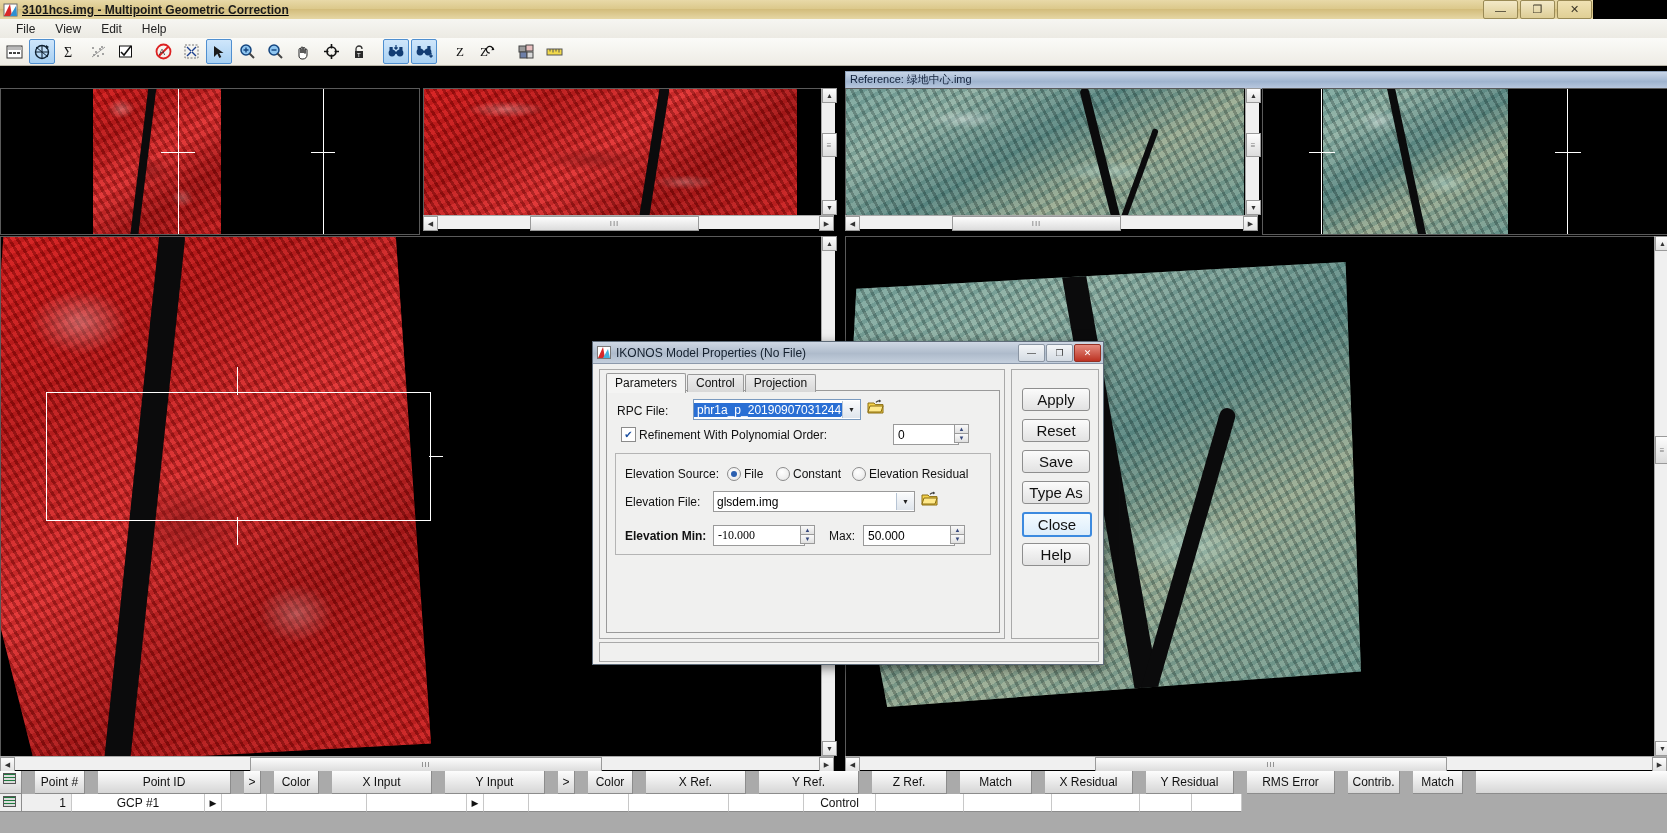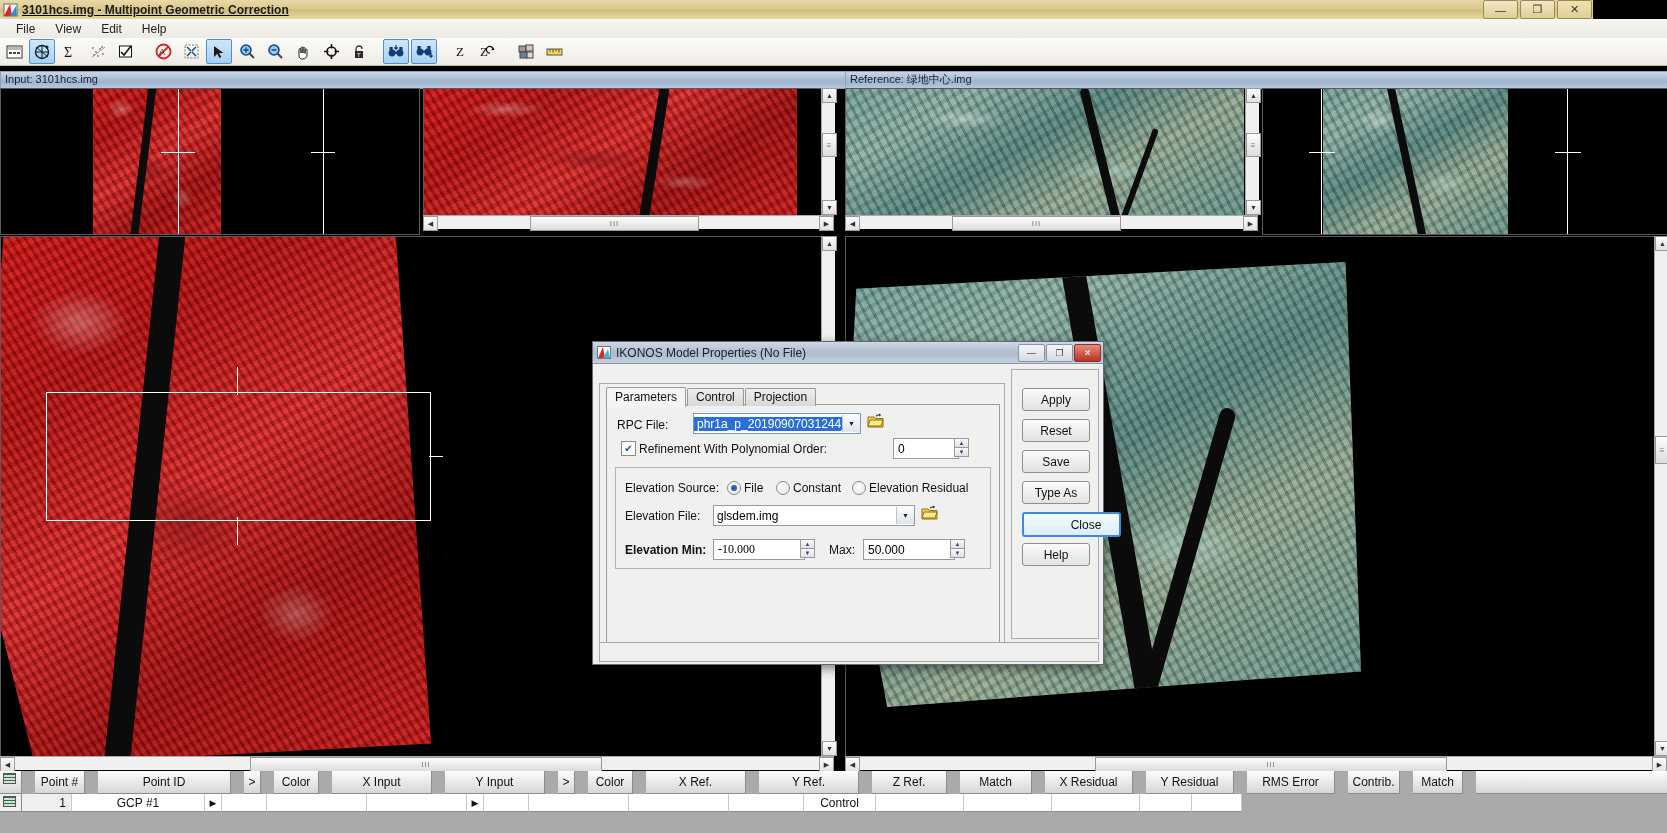--- a/index.html
+++ b/index.html
@@ -104,21 +104,21 @@
     font-size:12px;color:#14202e;
   }
   .dlg-title .dicon{width:14px;height:13px;margin-right:5px;position:relative;}
   .dlg-btns{position:absolute;right:2px;top:2px;display:flex;gap:1px;}
   .dlg-btn{width:25px;height:16px;border:1px solid #8a95a3;border-radius:2px;
     background:linear-gradient(180deg,#f4f6f8,#d4dbe3);display:flex;align-items:center;justify-content:center;
     font-size:9px;color:#333;}
   .dlg-btn.close{background:linear-gradient(180deg,#e58b7f,#bc3222);color:#fff;border-color:#943023;font-weight:bold;}
 
   .dlg-body{position:absolute;left:0;top:21px;width:510px;height:301px;}
-  .pane{position:absolute;left:6px;top:20px;width:404px;height:268px;
+  .pane{position:absolute;left:6px;top:6px;width:404px;height:268px;
      background:#f0f0ef;border:1px solid #a9a9a9;}
   .tabs{position:absolute;left:6px;top:2px;display:flex;align-items:flex-end;height:20px;z-index:3;}
   .tab{height:17px;line-height:17px;padding:0 8px;font-size:12px;border:1px solid #9a9a9a;border-bottom:none;
      background:linear-gradient(180deg,#eeeeee,#d8d8d8);margin-right:1px;color:#111;border-radius:2px 2px 0 0;}
   .tab.sel{background:#f4f4f3;height:19px;line-height:19px;position:relative;top:1px;}
   .tabpage{position:absolute;left:6px;top:20px;width:392px;height:241px;
      background:#f0f0ef;border:1px solid #9a9a9a;}
 
   .lbl{position:absolute;font-size:12px;color:#111;white-space:nowrap;}
   .combo{position:absolute;height:19px;background:#fff;border:1px solid #7a9abf;display:flex;align-items:center;}
@@ -139,21 +139,21 @@
   .radio{position:absolute;width:12px;height:12px;border-radius:50%;
      background:radial-gradient(circle at 40% 35%,#fff,#e4e4e4);border:1px solid #8b8b8b;}
   .radio.on::after{content:"";position:absolute;left:3px;top:3px;width:6px;height:6px;border-radius:50%;background:#2a5fb0;}
   .chk{position:absolute;width:13px;height:13px;background:#fff;border:1px solid #8b8b8b;
      display:flex;align-items:center;justify-content:center;font-size:10px;color:#1b4fa0;}
 
   .btncol{position:absolute;left:418px;top:6px;width:86px;height:268px;
      border:1px solid #a9a9a9;background:#f0f0ef;}
   .dbtn{position:absolute;left:10px;width:66px;height:21px;
      background:linear-gradient(180deg,#fbfbfb,#e2e2e2);border:1px solid #8e8e8e;border-radius:3px;
-     display:flex;align-items:center;justify-content:center;font-size:12px;color:#111;}
+     display:flex;align-items:center;justify-content:center;font-size:15px;color:#111;}
   .dbtn.focus{border:2px solid #3c8adf;background:linear-gradient(180deg,#f4fbff,#dcedfb);}
   .dlg-status{position:absolute;left:6px;top:279px;width:498px;height:18px;
      background:#f0f0ef;border:1px solid #a9a9a9;}
 
   
   .tablewrap{position:absolute;left:0;top:771px;width:1667px;height:62px;background:#aaa;}
   .thead{display:flex;height:23px;}
   .th{background:linear-gradient(180deg,#fdfdfd,#d6d6d6);border-right:1px solid #8c8c8c;
      border-bottom:1px solid #8c8c8c;font-size:12px;display:flex;align-items:center;justify-content:center;
      color:#111;box-sizing:border-box;margin-left:13px;}
@@ -337,21 +337,20 @@
         </svg>
     </span>
     <span class="tbtn">
       <svg width="17" height="12" viewBox="0 0 17 12">
           <rect x="1" y="3" width="15" height="6" fill="#f2d94a" stroke="#555"></rect>
           <path d="M4 3v2.5M7 3v3.5M10 3v2.5M13 3v3.5" stroke="#555" stroke-width="1"></path>
         </svg>
     </span>
   </div>
 
-  <div class="panel-title" style="left:0;top:71px;width:841px;">Input: 3101hcs.img</div>
 
   <div class="panel-title" style="left:845px;top:71px;width:822px;">Reference: 绿地中心.img</div>
 
   <div class="view" style="left:0;top:88px;width:418px;height:145px;">
     <div class="img-ir" style="position:absolute;left:92px;top:-10px;width:128px;height:165px;">
       <div class="river" style="left:46px;top:0;width:8px;height:170px;transform:rotate(7deg);border-radius:4px;"></div>
     </div>
     <div class="xhair" style="left:177px;top:0;width:1px;height:145px;"></div>
     <div class="xhair" style="left:160px;top:63px;width:34px;height:1px;"></div>
     <div class="xhair" style="left:322px;top:0;width:1px;height:145px;"></div>
@@ -525,21 +524,21 @@
             <div>▼</div>
           </div>
         </div>
       </div>
 
       <div class="btncol">
         <span class="dbtn" style="top:18px;">Apply</span>
         <span class="dbtn" style="top:49px;">Reset</span>
         <span class="dbtn" style="top:80px;">Save</span>
         <span class="dbtn" style="top:111px;">Type As</span>
-        <span class="dbtn focus" style="top:142px;padding-left:29px;">Close</span>
+        <span class="dbtn focus" style="top:142px;">Close</span>
         <span class="dbtn" style="top:173px;">Help</span>
       </div>
 
       <div class="dlg-status"></div>
     </div>
   </div>
 
   <div class="tablewrap">
     <div class="thead">
       <div class="corner"></div>

